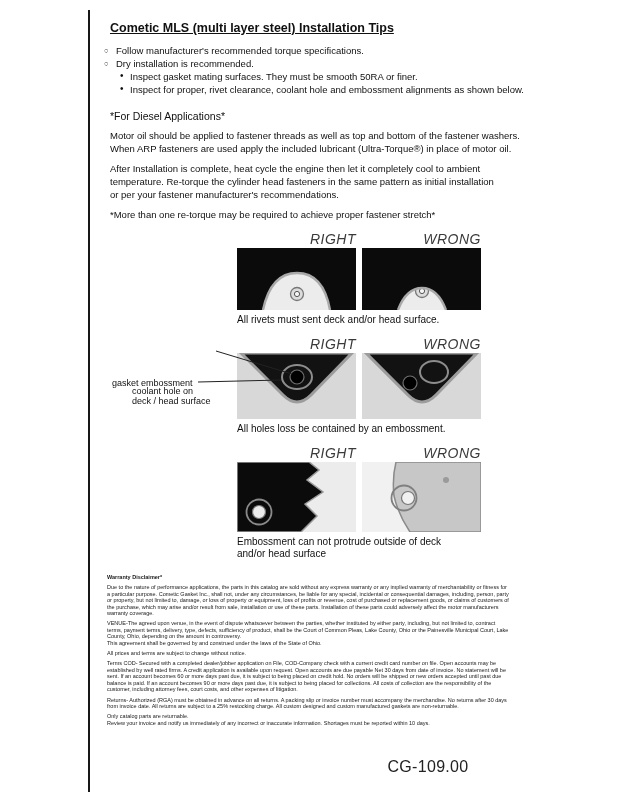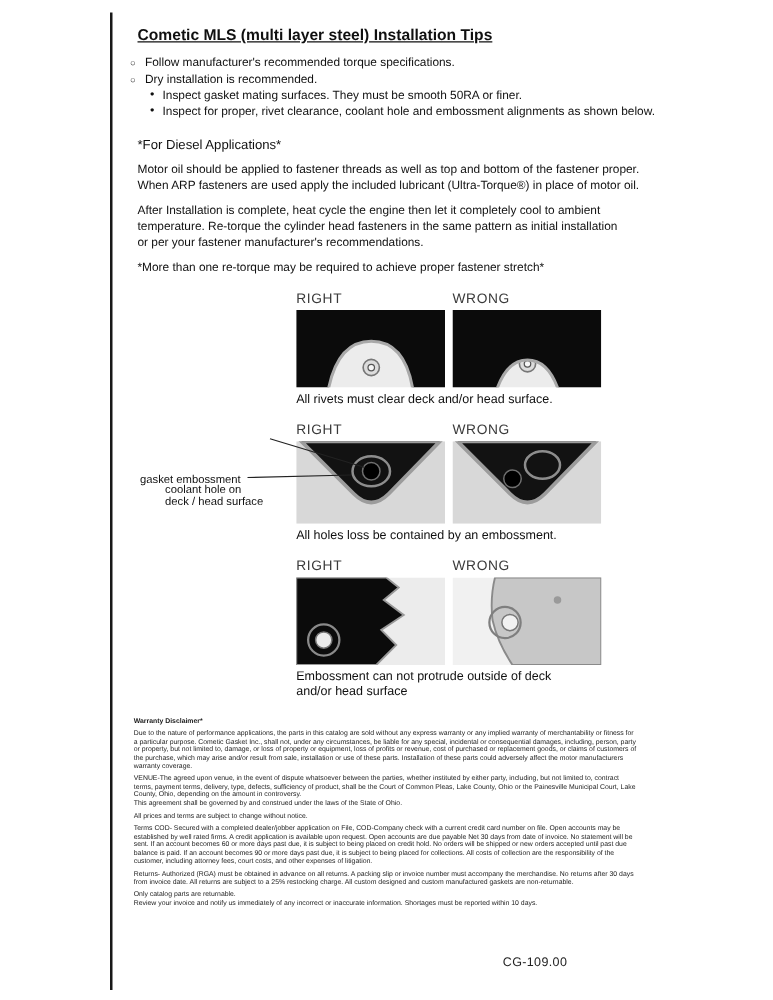--- a/index.html
+++ b/index.html
@@ -11,52 +11,52 @@
   ul.bullets{list-style:none;margin:0;padding:0;font-size:9.5px;line-height:13px;}
   ul.bullets li{padding-left:12px;position:relative;}
   ul.l1 li::before{content:"\25CB";position:absolute;left:0;top:0;font-size:7.5px;}
   ul.l2{margin-left:14px;}
   ul.l2 li::before{content:"\2022";position:absolute;left:2px;top:-1px;font-size:10px;}
   .h2{font-size:10.5px;font-weight:normal;margin:14px 0 0 6px;}
   .para{font-size:9.5px;line-height:13px;margin:7px 0 0 6px;}
   .pre{white-space:pre-line;}
   .figure{position:relative;margin-top:11px;}
   .fig-headers{display:flex;gap:6px;margin-left:133px;}
-  .fig-h{width:119px;text-align:left;font-size:11px;line-height:14px;color:#3a3a3a;letter-spacing:.5px;}
+  .fig-h{width:119px;text-align:right;font-size:14px;line-height:14px;color:#3a3a3a;letter-spacing:.5px;font-style:italic;}
   .fig-images{display:flex;gap:6px;margin-left:133px;margin-top:2px;}
   .fig-img{display:block;}
   .fig-caption{font-size:10px;line-height:12px;margin:4px 0 0 133px;}
   .annot{position:absolute;font-size:9px;line-height:10px;color:#111;}
   .annot-lines{position:absolute;left:0;top:0;pointer-events:none;}
   .legal{position:absolute;left:107px;top:574px;width:404px;font-size:5.5px;line-height:6.4px;color:#1a1a1a;}
   .legal p{margin:0 0 4px 0;}
   .legal .lh{font-weight:bold;margin-bottom:4px;}
   .footer-code{position:absolute;left:428px;bottom:24px;transform:translateX(-50%);
-               font-size:10px;letter-spacing:.3px;color:#222;}
+               font-size:16px;letter-spacing:.3px;color:#222;}
 </style>
 </head>
 <body>
 
 <div class="page">
   <div class="edge-line"></div>
 
   <div class="content">
     <div class="title">Cometic MLS (multi layer steel) Installation Tips</div>
 
     <ul class="bullets l1">
       <li>Follow manufacturer's recommended torque specifications.</li>
       <li>Dry installation is recommended.</li>
     </ul>
     <ul class="bullets l2">
       <li>Inspect gasket mating surfaces.  They must be smooth 50RA or finer.</li>
       <li>Inspect for proper, rivet clearance, coolant hole and embossment alignments as shown below.</li>
     </ul>
 
     <div class="h2">*For Diesel Applications*</div>
-    <p class="para pre">Motor oil should be applied to fastener threads as well as top and bottom of the fastener proper.
+    <p class="para pre">Motor oil should be applied to fastener threads as well as top and bottom of the fastener washers.
 When ARP fasteners are used apply the included lubricant (Ultra-Torque®) in place of motor oil.</p>
     <p class="para pre">After Installation is complete, heat cycle the engine then let it completely cool to ambient
 temperature. Re-torque the cylinder head fasteners in the same pattern as initial installation
 or per your fastener manufacturer's recommendations.</p>
     <p class="para">*More than one re-torque may be required to achieve proper fastener stretch*</p>
 
     <div class="figure">
       <div class="fig-headers">
         <span class="fig-h">RIGHT</span>
         <span class="fig-h">WRONG</span>
@@ -70,21 +70,21 @@
           <path fill="none" stroke="#a9a9a9" stroke-width="2.4" d="M26,62 C32,34 45,25 60,25 C75,25 88,34 93,62"></path>
         </svg>
         <svg class="fig-img" width="119" height="62" viewBox="0 0 119 62">
           <rect width="119" height="62" fill="#ececec"></rect>
           <circle cx="60" cy="43" r="6.5" fill="#dcdcdc" stroke="#777" stroke-width="1.3"></circle>
           <circle cx="60" cy="43" r="2.6" fill="#f6f6f6" stroke="#555" stroke-width="1"></circle>
           <path fill="#0b0b0b" fill-rule="evenodd" d="M0,0 H119 V62 H0 Z M36,62 C42,46 50,40 60,40 C70,40 78,46 84,62 Z"></path>
           <path fill="none" stroke="#a9a9a9" stroke-width="2.4" d="M36,62 C42,46 50,40 60,40 C70,40 78,46 84,62"></path>
         </svg>
       </div>
-      <div class="fig-caption">All rivets must clear deck and/or head surface.</div>
+      <div class="fig-caption">All rivets must sent deck and/or head surface.</div>
     </div>
 
     <div class="figure">
       <div class="fig-headers">
         <span class="fig-h">RIGHT</span>
         <span class="fig-h">WRONG</span>
       </div>
       <div class="fig-images">
         <svg class="fig-img" width="119" height="66" viewBox="0 0 119 66">
           <rect width="119" height="66" fill="#d8d8d8"></rect>

